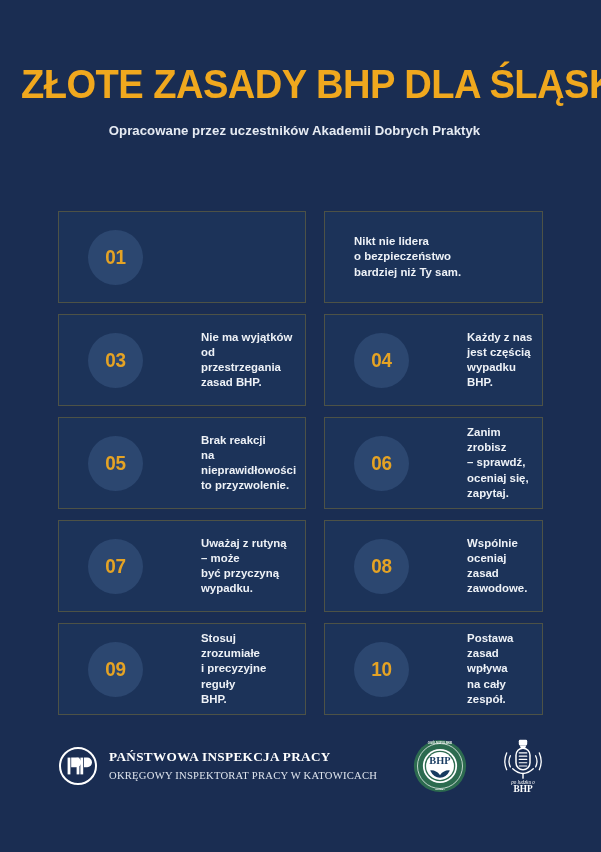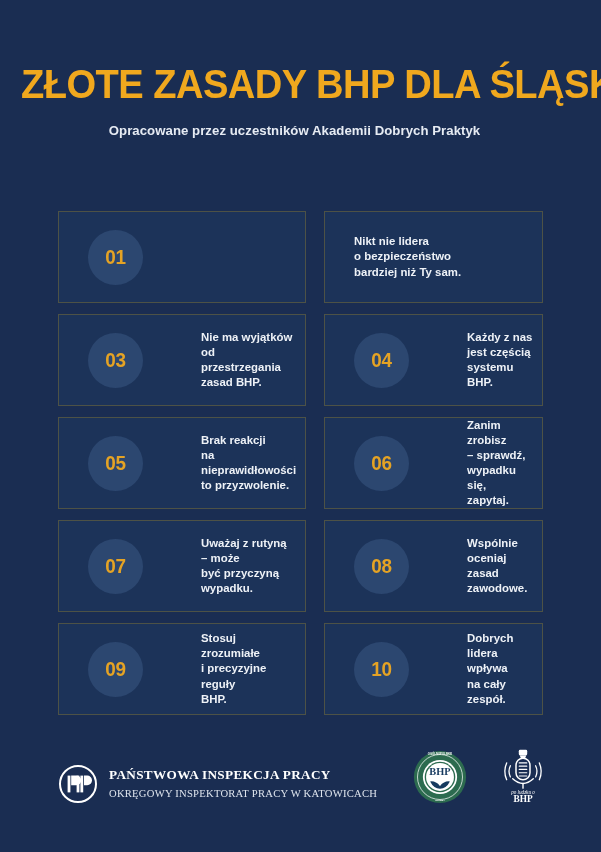--- a/index.html
+++ b/index.html
@@ -101,24 +101,24 @@
     color: #eef2f7;
     white-space: pre-line;
     letter-spacing: 0.01px;
   }
 
   
   .footer {
     position: absolute;
     left: 0;
     right: 0;
-    bottom: 48px;
+    bottom: 56px;
     height: 60px;
     display: flex;
-    align-items: flex-end;
+    align-items: center;
   }
 
   .footer-pip {
     display: flex;
     align-items: center;
     margin-left: 58px;
   }
   .pip-mark {
     width: 40px;
     height: 40px;
@@ -193,38 +193,38 @@
       <div class="rule-text">Nie ma wyjątków
 od przestrzegania
 zasad BHP.</div>
     </div>
 
     <div class="rule-card">
       <div class="rule-badge">
         <span class="rule-number">04</span>
       </div>
       <div class="rule-text">Każdy z nas jest częścią
-systemu BHP.</div>
+wypadku BHP.</div>
     </div>
 
     <div class="rule-card">
       <div class="rule-badge">
         <span class="rule-number">05</span>
       </div>
       <div class="rule-text">Brak reakcji
 na nieprawidłowości
 to przyzwolenie.</div>
     </div>
 
     <div class="rule-card">
       <div class="rule-badge">
         <span class="rule-number">06</span>
       </div>
       <div class="rule-text">Zanim zrobisz
-– sprawdź, wypadku się,
+– sprawdź, oceniaj się,
 zapytaj.</div>
     </div>
 
     <div class="rule-card">
       <div class="rule-badge">
         <span class="rule-number">07</span>
       </div>
       <div class="rule-text">Uważaj z rutyną – może
 być przyczyną wypadku.</div>
     </div>
@@ -243,21 +243,21 @@
       </div>
       <div class="rule-text">Stosuj zrozumiałe
 i precyzyjne reguły
 BHP.</div>
     </div>
 
     <div class="rule-card">
       <div class="rule-badge">
         <span class="rule-number">10</span>
       </div>
-      <div class="rule-text">Dobrych lidera wpływa
+      <div class="rule-text">Postawa zasad wpływa
 na cały zespół.</div>
     </div>
 
   </div>
 
   <div class="footer">
 
     <div class="footer-pip">
       <svg class="pip-mark" viewBox="0 0 100 100">
         <circle cx="50" cy="50" r="45" fill="none" stroke="#ffffff" stroke-width="5"></circle>

